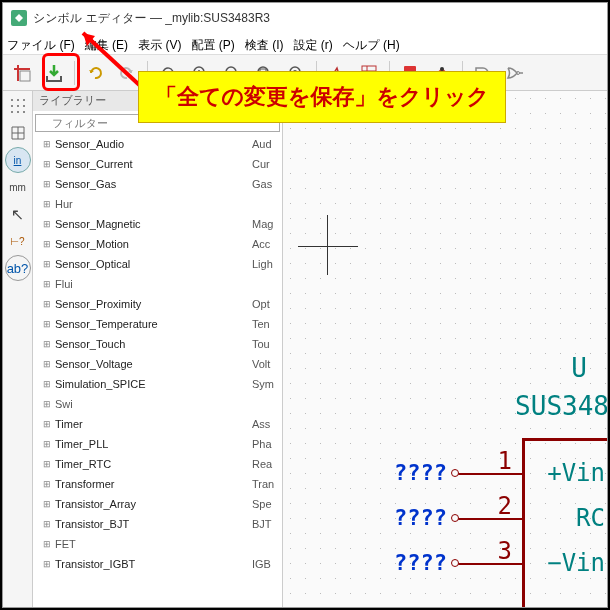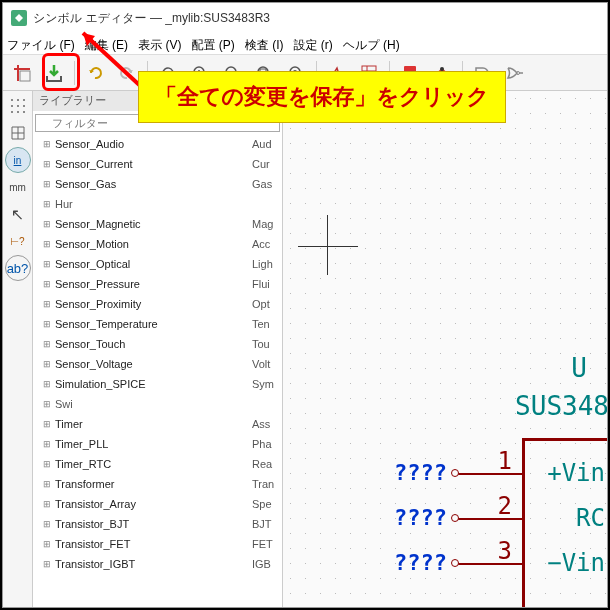--- a/index.html
+++ b/index.html
@@ -232,21 +232,20 @@
             <span class="tree-name">Sensor_Motion</span>
             <span class="tree-desc">Acc</span>
           </div>
           <div class="tree-row">
             <span class="tree-exp">⊞</span>
             <span class="tree-name">Sensor_Optical</span>
             <span class="tree-desc">Ligh</span>
           </div>
           <div class="tree-row">
             <span class="tree-exp">⊞</span>
-            <span class="tree-name">Sensor_Pressure</span>
             <span class="tree-desc">Flui</span>
           </div>
           <div class="tree-row">
             <span class="tree-exp">⊞</span>
             <span class="tree-name">Sensor_Proximity</span>
             <span class="tree-desc">Opt</span>
           </div>
           <div class="tree-row">
             <span class="tree-exp">⊞</span>
             <span class="tree-name">Sensor_Temperature</span>
@@ -296,21 +295,20 @@
             <span class="tree-name">Transistor_Array</span>
             <span class="tree-desc">Spe</span>
           </div>
           <div class="tree-row">
             <span class="tree-exp">⊞</span>
             <span class="tree-name">Transistor_BJT</span>
             <span class="tree-desc">BJT</span>
           </div>
           <div class="tree-row">
             <span class="tree-exp">⊞</span>
-            <span class="tree-name">Transistor_FET</span>
             <span class="tree-desc">FET</span>
           </div>
           <div class="tree-row">
             <span class="tree-exp">⊞</span>
             <span class="tree-name">Transistor_IGBT</span>
             <span class="tree-desc">IGB</span>
           </div>
         </div>
     </div>
 

